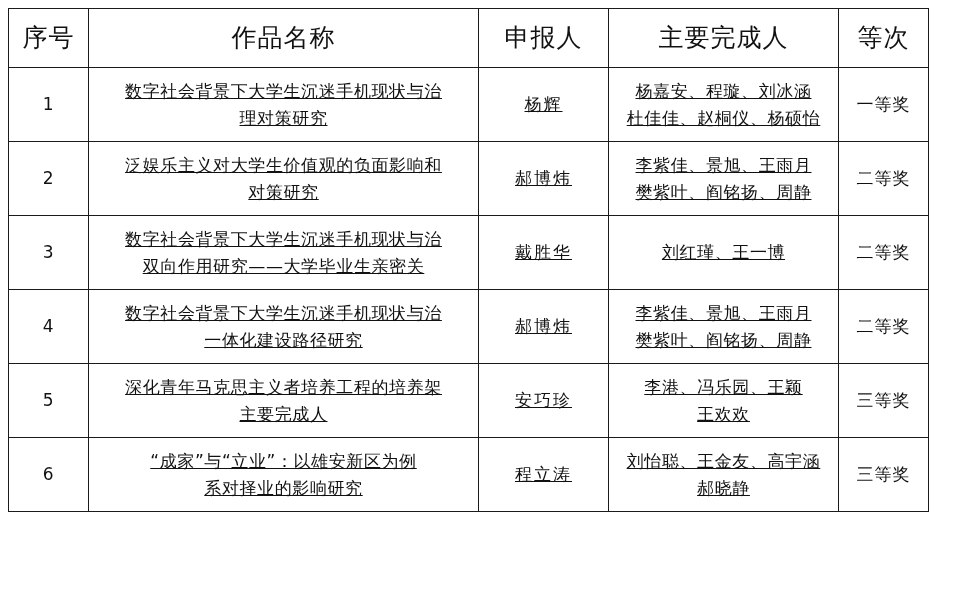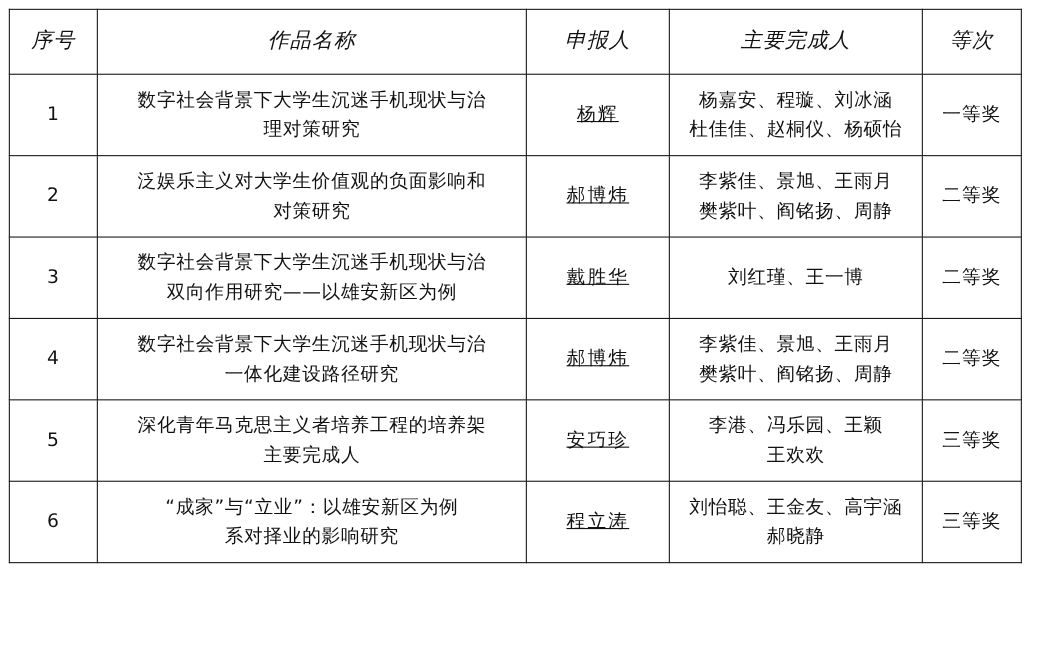--- a/index.html
+++ b/index.html
@@ -32,24 +32,23 @@
   table.award-table th {
     border: 1px solid #1a1a1a;
     text-align: center;
     vertical-align: middle;
     padding: 6px 8px;
     font-weight: normal;
     line-height: 1.55;
     color: #111111;
   }
   thead th {
-    font-size: 19px;
+    font-size: 25px;
     height: 46px;
     letter-spacing: 1px;
-    font-style: italic;
   }
   tbody td {
     font-size: 17px;
     letter-spacing: 0.5px;
   }
   tbody tr {
     height: 74px;
   }
   .col-index { width: 80px; }
   .col-title { width: 390px; }
@@ -59,21 +58,21 @@
 
   td.cell-index { font-size: 17px; }
   td.cell-title {
     text-align: center;
     line-height: 1.75;
     letter-spacing: 0.6px;
   }
   td.cell-applicant { letter-spacing: 2px; text-decoration: underline; }
   td.cell-members { line-height: 1.75; letter-spacing: 0.6px; }
   td.cell-level { letter-spacing: 1px; }
-  .line { display: block; white-space: nowrap; }
+  .line { display: block; white-space: nowrap; text-decoration: underline; }
 </style>
 </head>
 <body>
 
 <div class="sheet">
   <table class="award-table">
     <colgroup>
       <col class="col-index">
       <col class="col-title">
       <col class="col-applicant">
@@ -113,21 +112,21 @@
         <td class="cell-members">
           <span class="line">李紫佳、景旭、王雨月</span>
           <span class="line">樊紫叶、阎铭扬、周静</span>
         </td>
         <td class="cell-level">二等奖</td>
       </tr>
       <tr>
         <td class="cell-index">3</td>
         <td class="cell-title">
           <span class="line">数字社会背景下大学生沉迷手机现状与治</span>
-          <span class="line">双向作用研究——以雄安新区为例</span>
+          <span class="line">双向作用研究——大学毕业生亲密关</span>
         </td>
         <td class="cell-applicant">戴胜华</td>
         <td class="cell-members">
           <span class="line">刘红瑾、王一博</span>
           <span class="line"></span>
         </td>
         <td class="cell-level">二等奖</td>
       </tr>
       <tr>
         <td class="cell-index">4</td>

